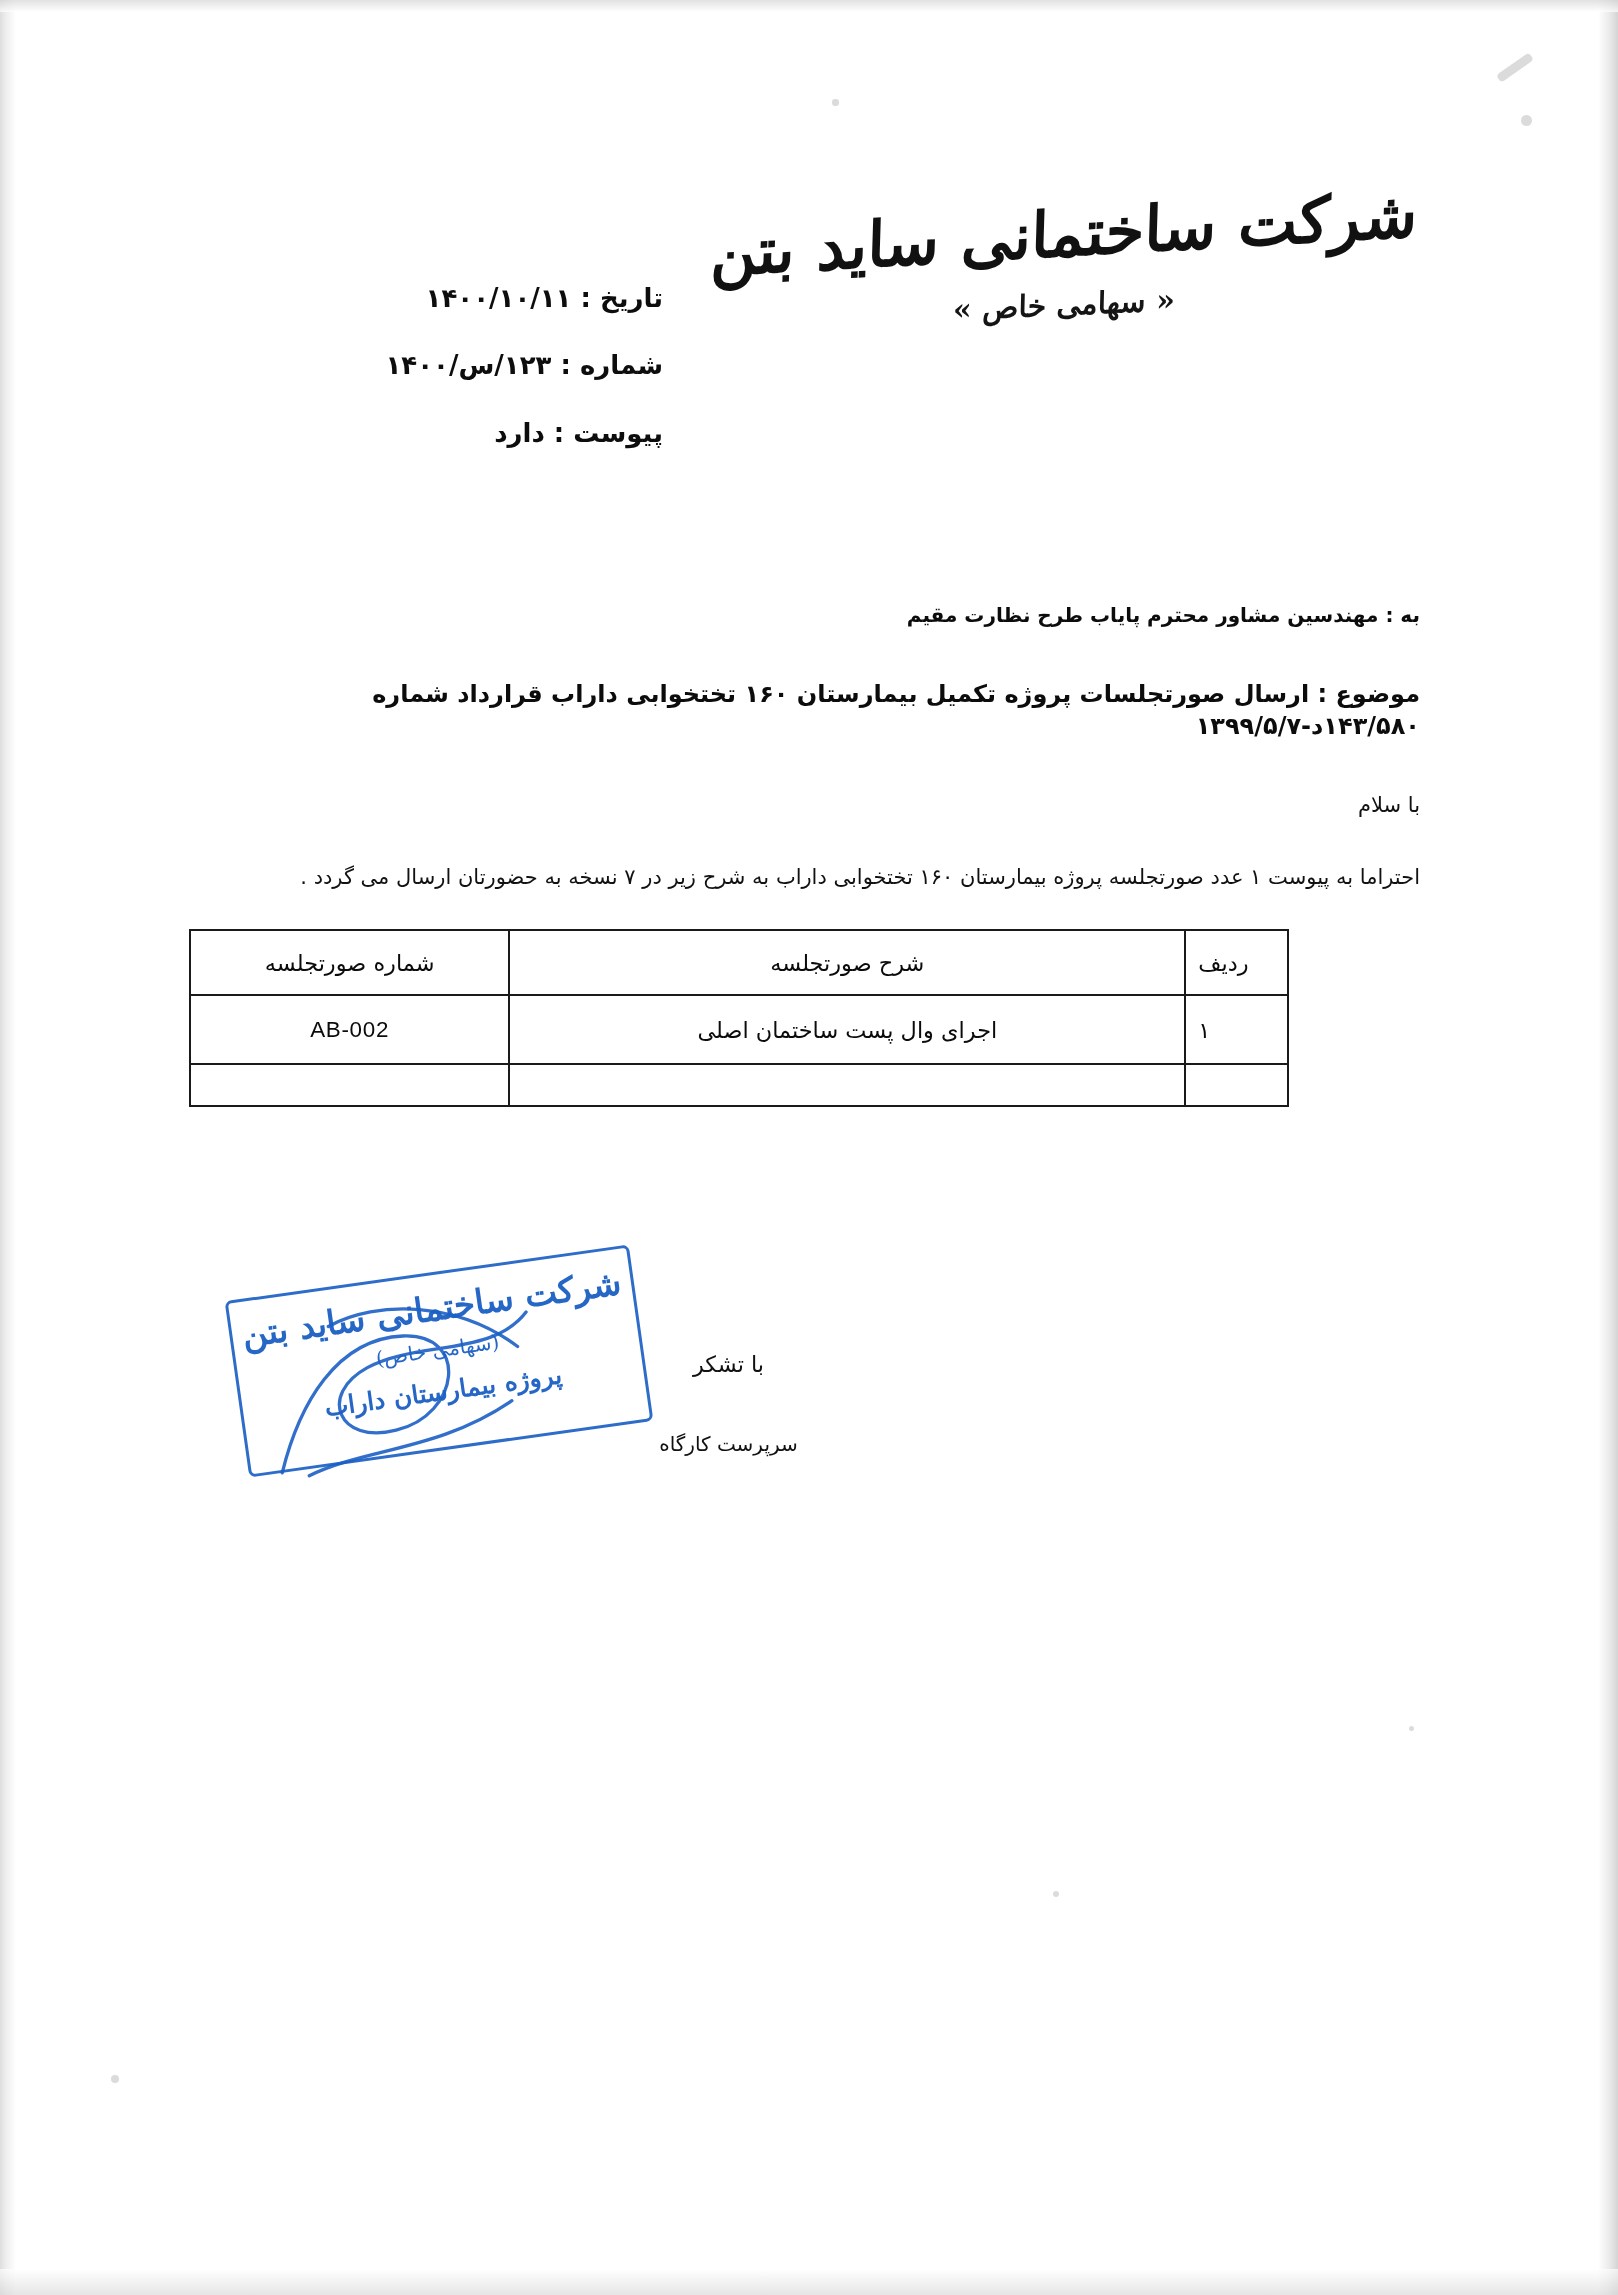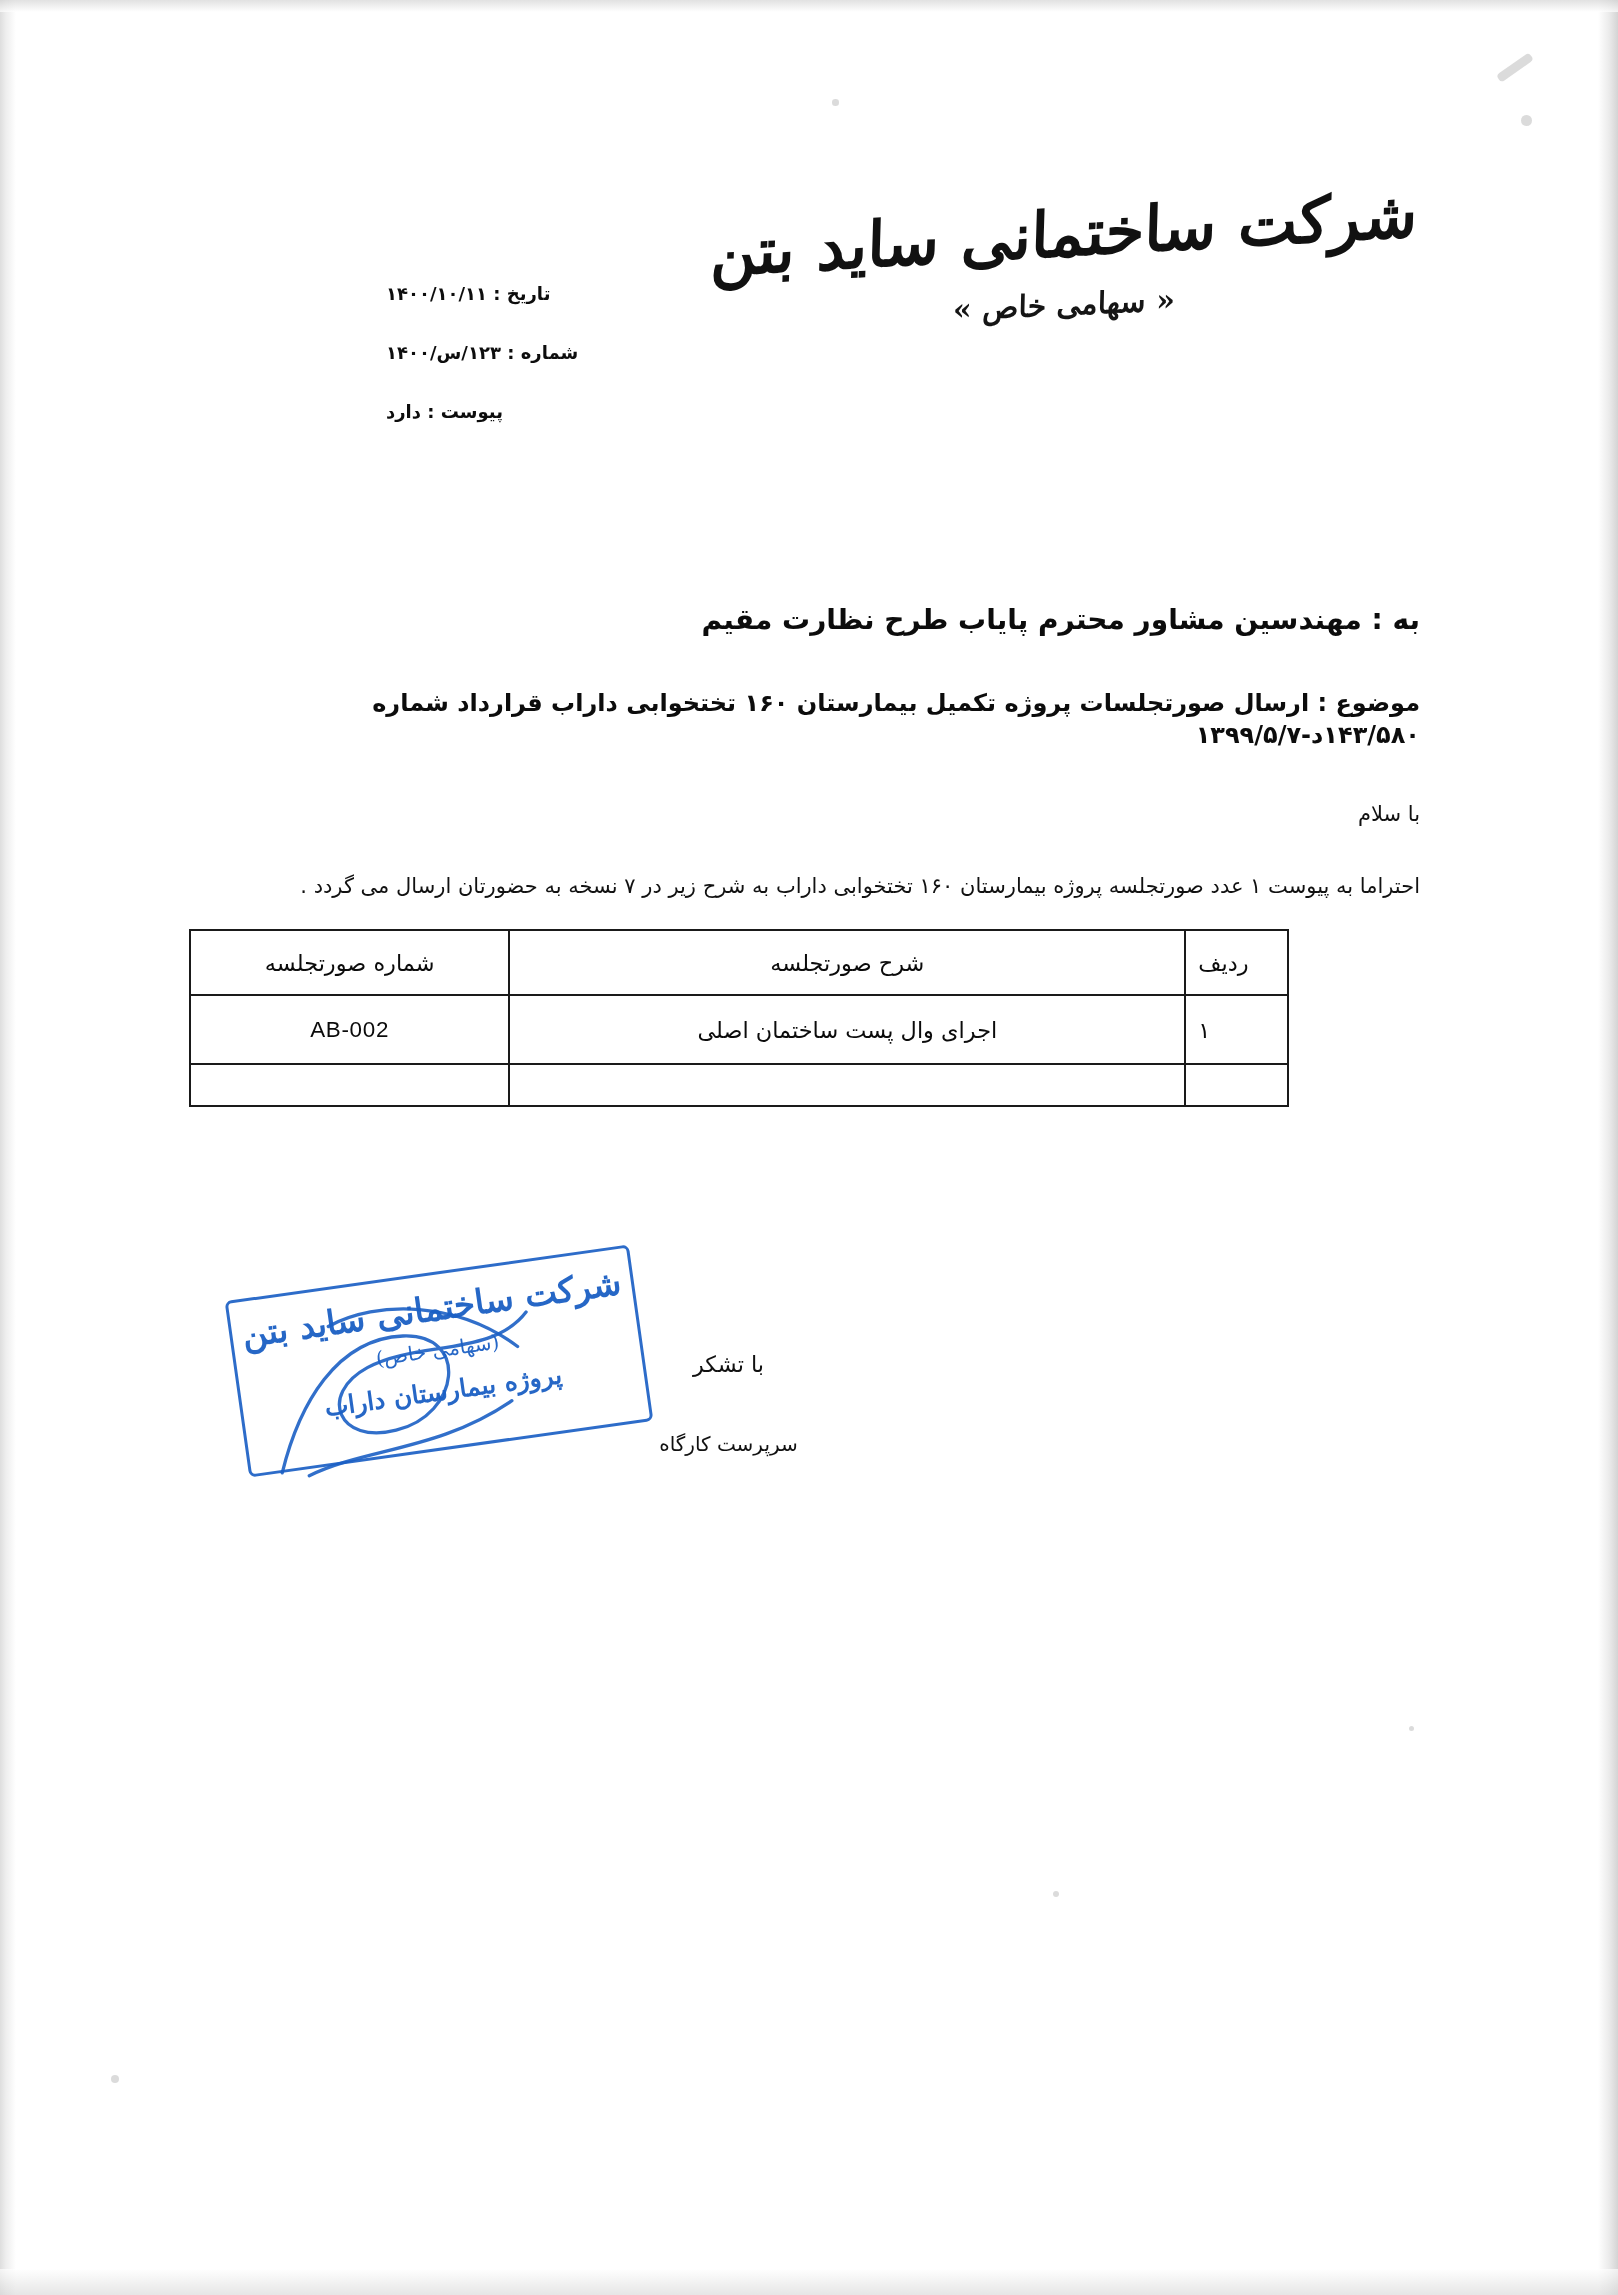--- a/index.html
+++ b/index.html
@@ -86,40 +86,40 @@
   
   .meta {
     position: absolute;
     top: 285px;
     right: 955px;
     width: 277px;
     text-align: left;
     direction: rtl;
   }
   .meta-line {
-    font-size: 18px;
+    font-size: 26px;
     font-weight: 700;
     color: #0d0d0d;
     line-height: 1.05;
     margin-bottom: 40px;
     white-space: nowrap;
-    text-align: left;
+    text-align: right;
   }
 
   
   .body-block {
     position: absolute;
     top: 603px;
     right: 198px;
     width: 1232px;
     direction: rtl;
     text-align: right;
   }
   .addressee {
-    font-size: 28px;
+    font-size: 20px;
     font-weight: 700;
     color: #0c0c0c;
     margin-bottom: 51px;
   }
   .subject {
     font-size: 24px;
     font-weight: 700;
     color: #0c0c0c;
     margin-bottom: 50px;
     line-height: 1.35;

